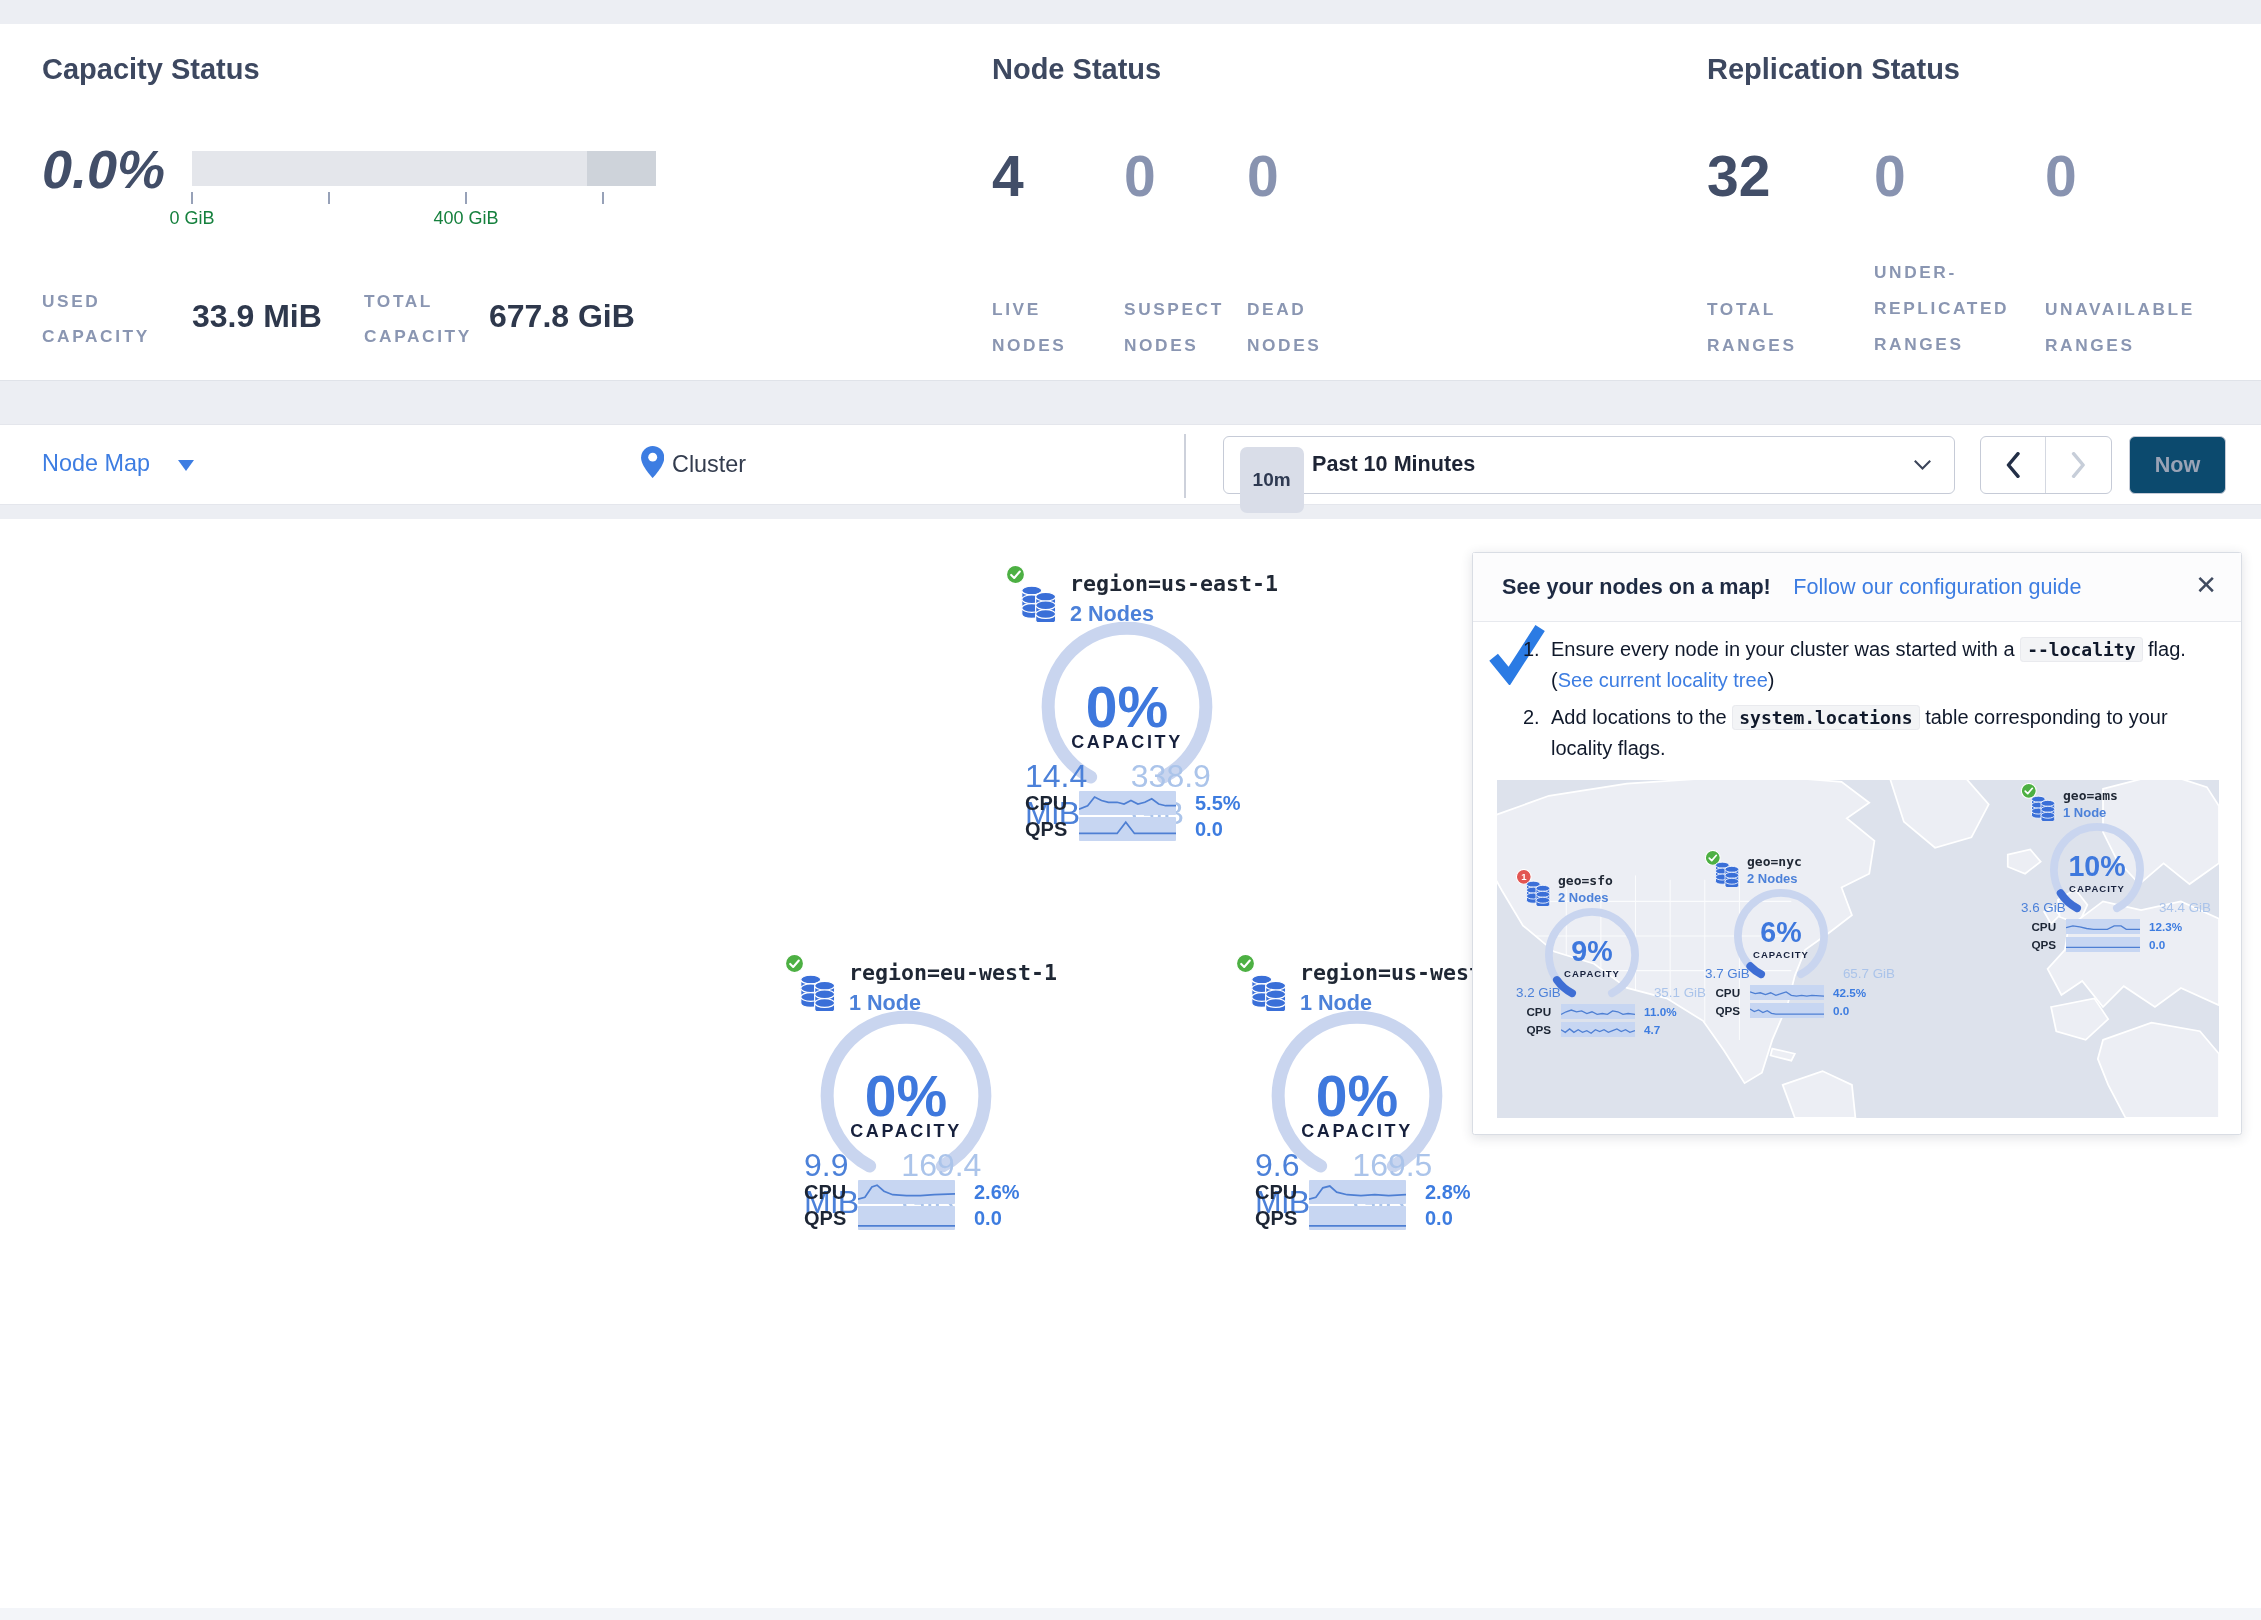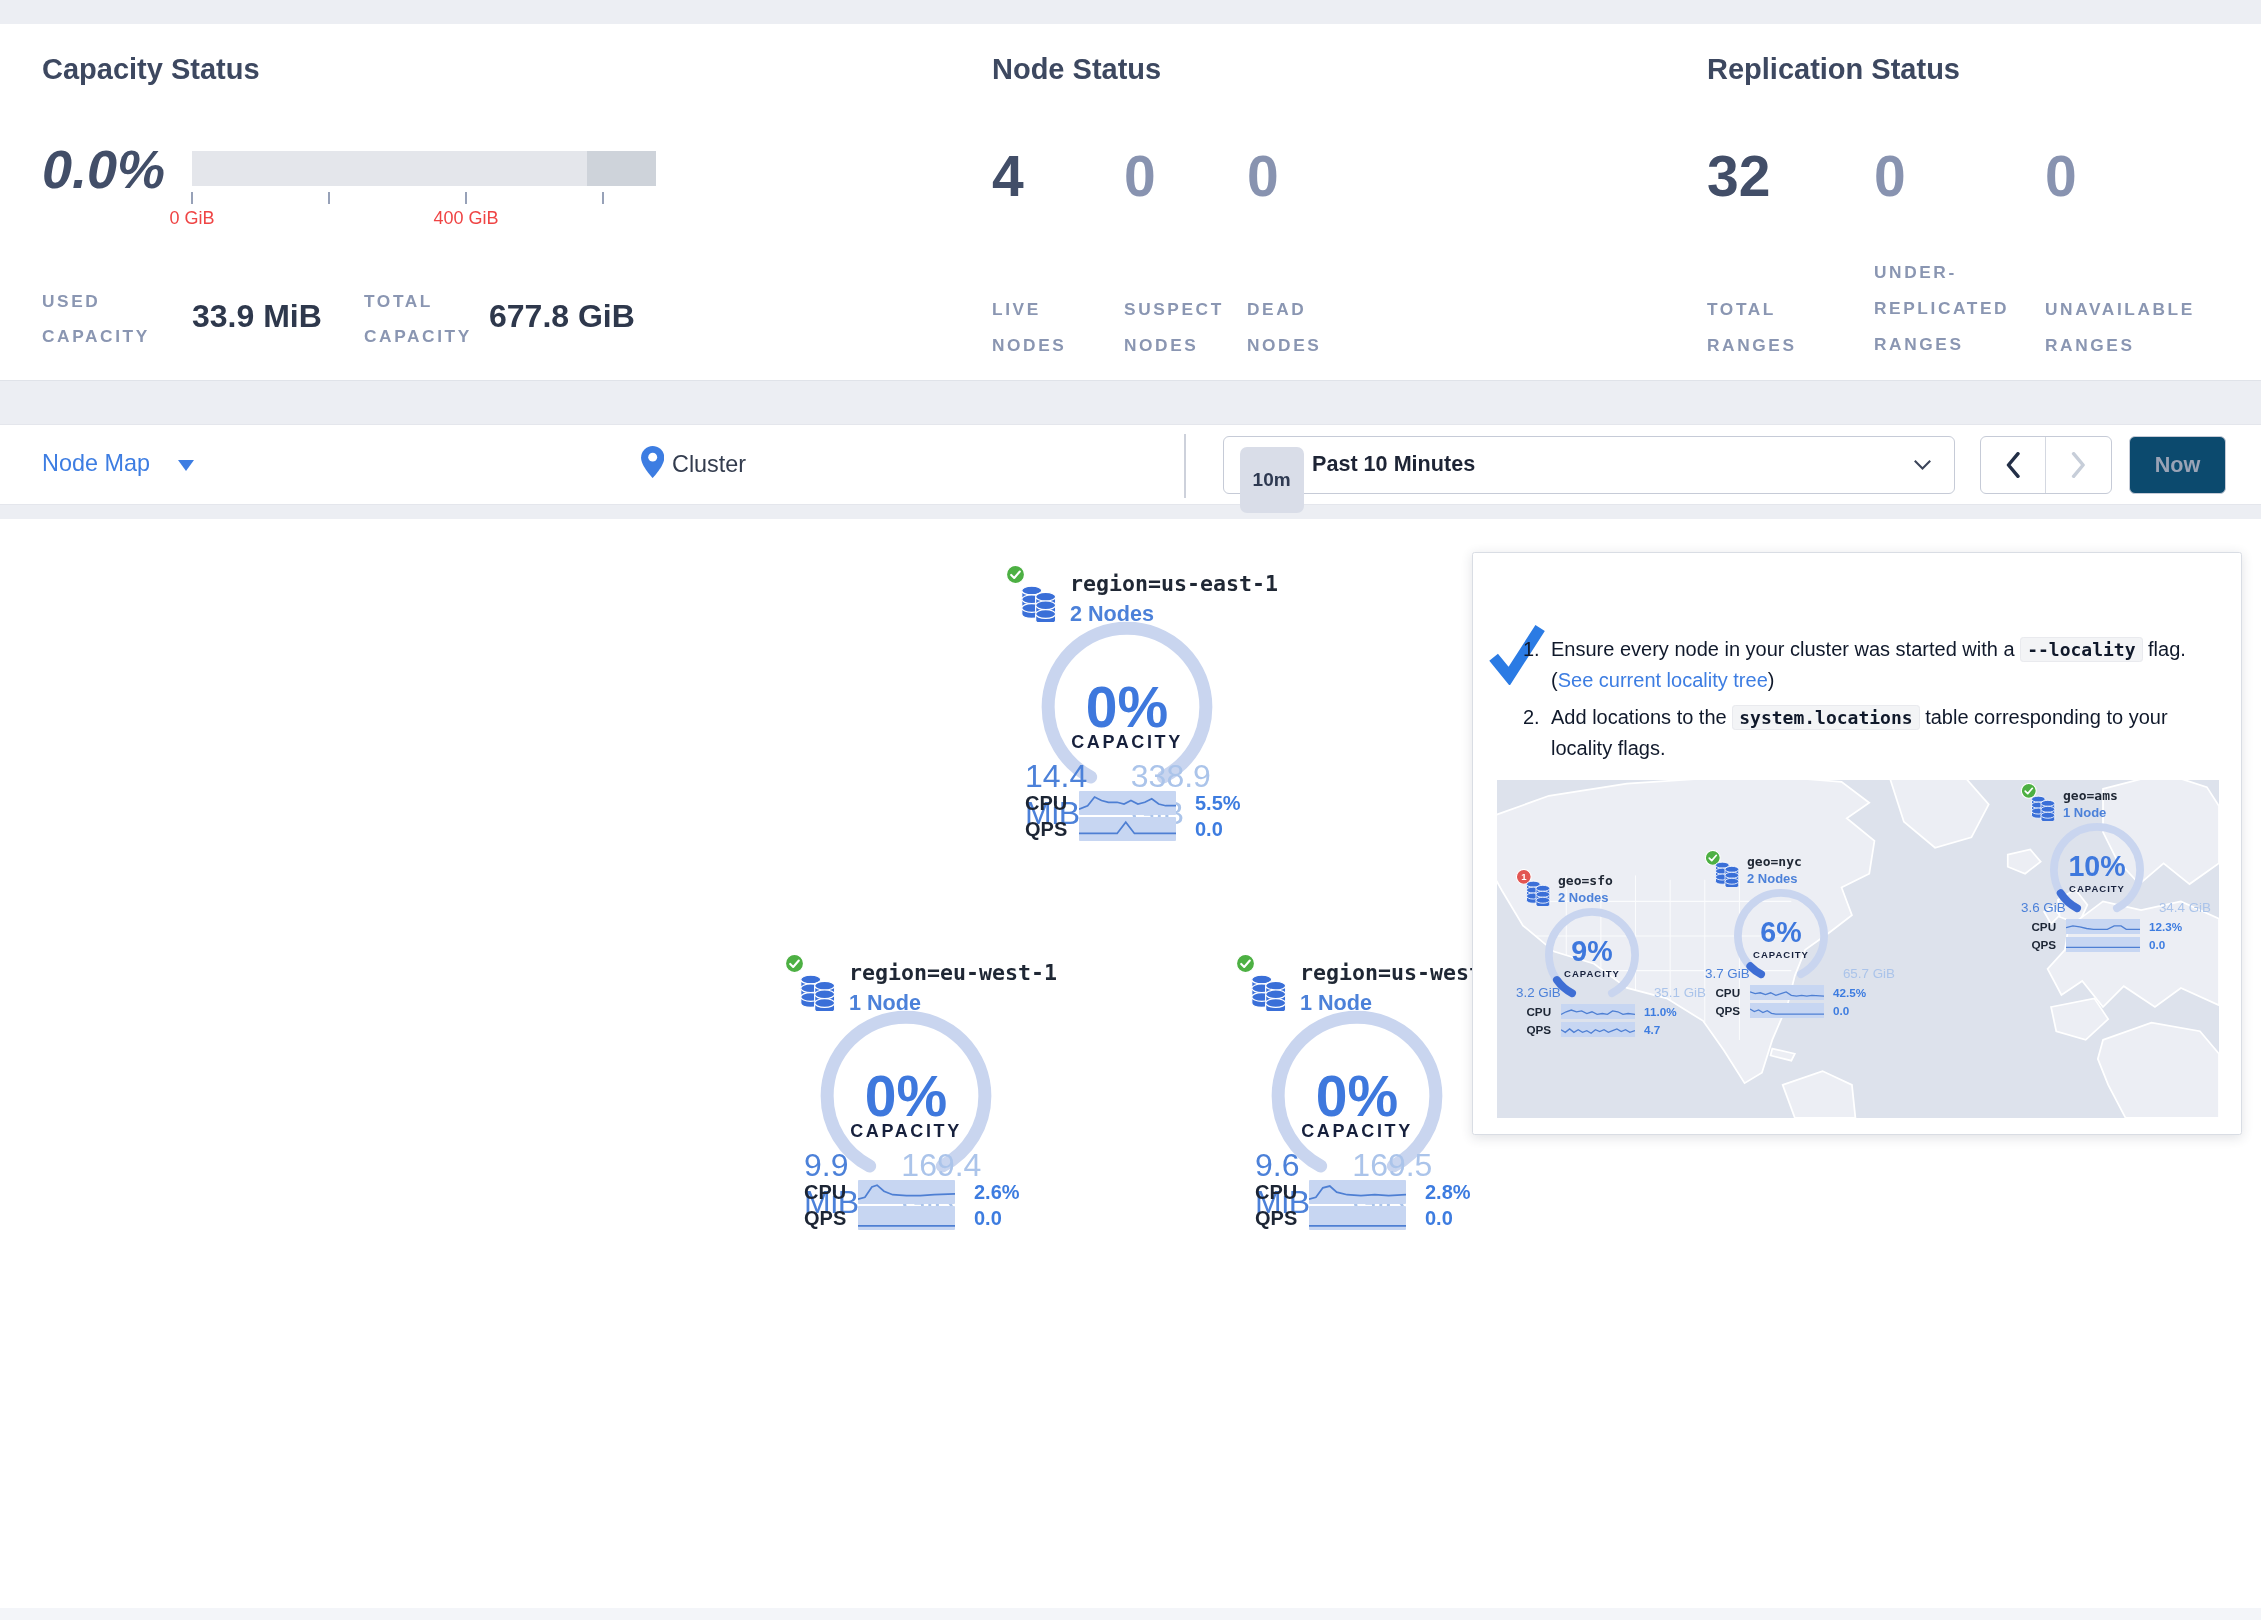--- a/index.html
+++ b/index.html
@@ -9,21 +9,21 @@
 
   
   .stats-panel { position:absolute; left:0; top:24px; width:2261px; height:357px;
                  background:#ffffff; border-bottom:0.9px solid #e0e3e9; }
   .sec-title { position:absolute; font-size:29px; font-weight:bold; color:#3d4860; }
   .cap-pct { position:absolute; left:42px; top:114px; font-size:54px; font-weight:bold; color:#424e68;font-style:italic; }
   .cap-bar { position:absolute; left:192px; top:127px; width:464px; height:35px; background:#e4e6eb; }
   .cap-bar-dark { position:absolute; left:395px; top:0; width:69px; height:35px; background:#ced3da; }
   .tick { position:absolute; top:168px; width:1.7px; height:12px; background:#97a1b8; }
   .tick-lbl { position:absolute; top:184px; width:104px; text-align:center;
-              font-size:18px; color:#ef4444; }
+              font-size:18px; color:#15803d; }
   .stat-num { position:absolute; top:119px; font-size:57px; font-weight:bold; color:#424e68; }
   .stat-num.dim { color:#8893b0; }
   .stat-label { position:absolute; font-size:17.3px; font-weight:bold; letter-spacing:2.6px;
                 color:#8a96b2; line-height:36px; white-space:pre-line; }
   .kv-label { position:absolute; top:260px; font-size:17.3px; font-weight:bold; letter-spacing:2.6px;
               color:#8a96b2; line-height:35px; white-space:pre-line; }
   .kv-value { position:absolute; top:274px; font-size:32px; font-weight:bold; color:#2e384c; }
 
   
   .toolbar { position:absolute; left:0; top:424px; width:2261px; height:81px; background:#ffffff;
@@ -333,20 +333,25 @@
         <span class="lbl">QPS</span>
         <span class="spark">
           <svg width="97" height="23.4" viewBox="0 0 112 27">
             <polyline points="0,23 112,23" fill="none" stroke="#4e7fd3" stroke-width="2"></polyline>
             </svg></span>
         <span class="val">0.0</span>
       </div>
     </div>
 
     <div class="popup">
+      <div class="popup-header">
+        <span class="popup-title">See your nodes on a map!</span>
+        <span class="popup-link">Follow our configuration guide</span>
+        <span class="popup-close">✕</span>
+      </div>
 
       <span class="big-check">
         <svg width="62" height="64" viewBox="0 0 72 74">
           <path d="M10,42 L28,64 L64,8" fill="none" stroke="#2b7be4" stroke-width="13"></path>
         </svg>
       </span>
 
       <div class="steps">
         <div class="step">
           <span class="step-num">1.</span>

